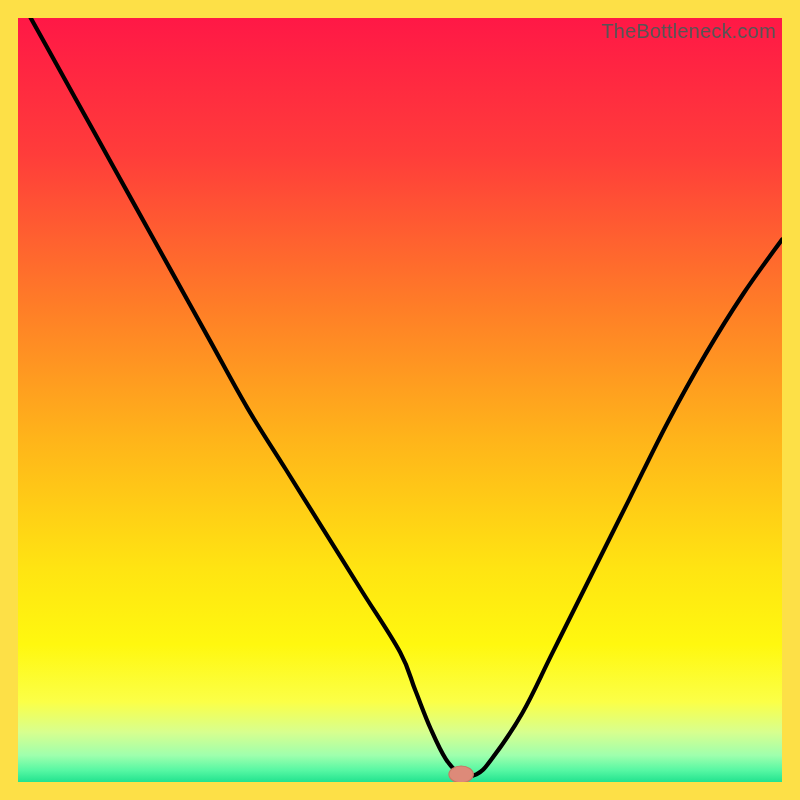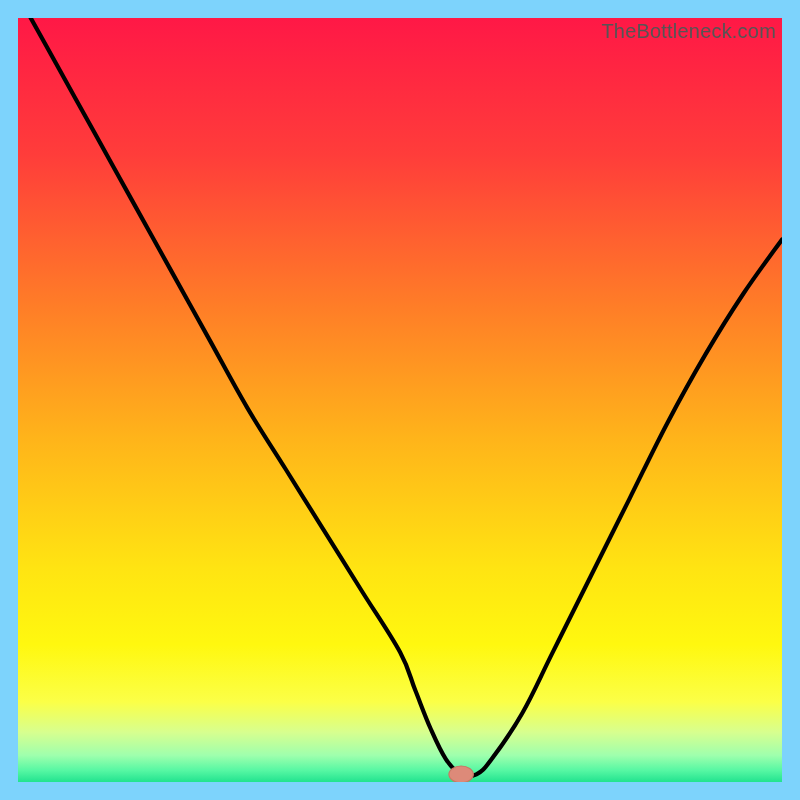--- a/index.html
+++ b/index.html
@@ -8,21 +8,21 @@
     width: 800px;
     height: 800px;
     background: #000;
     font-family: Arial, Helvetica, sans-serif;
     overflow: hidden;
   }
   .frame {
     position: relative;
     width: 800px;
     height: 800px;
-    background: #7dd3fc;
+    background: #fde047;
   }
   .plot {
     position: absolute;
     left: 18px;
     top: 18px;
     width: 764px;
     height: 764px;
     overflow: hidden;
   }
   

